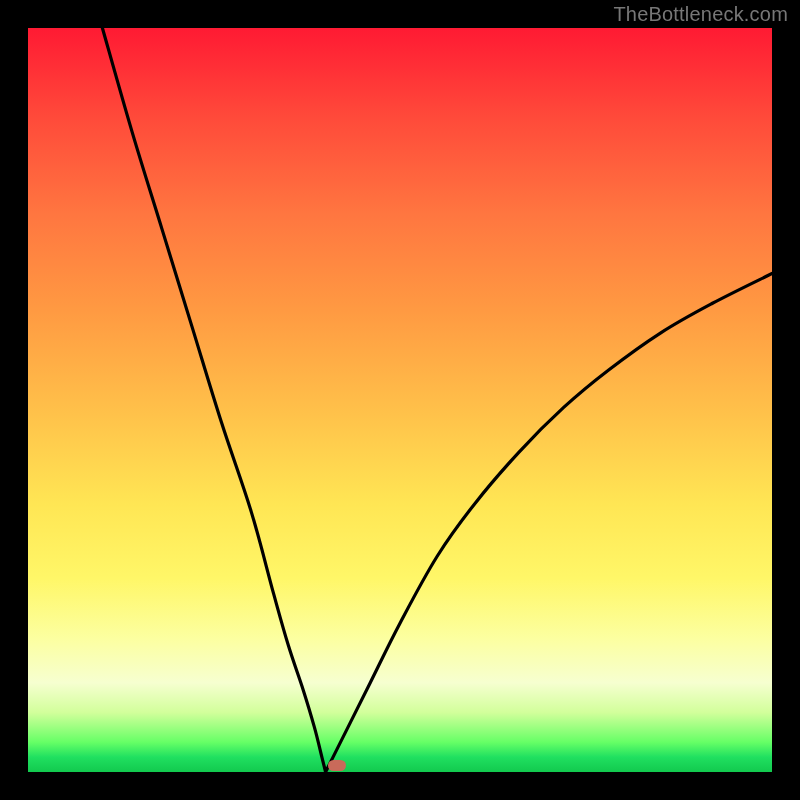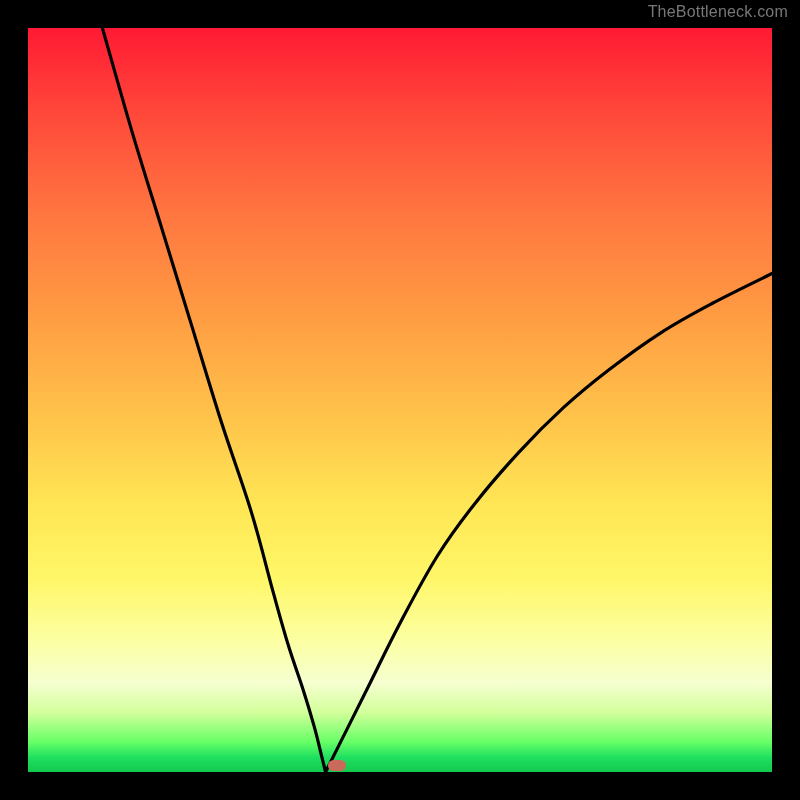--- a/index.html
+++ b/index.html
@@ -41,21 +41,21 @@
       #66ff66 96%,
       #20e060 98%,
       #12c94e 100%
     );
   }
   .watermark {
     position: absolute;
     top: 3px;
     right: 12px;
     color: #777;
-    font-size: 16px;
+    font-size: 20px;
     letter-spacing: 0.2px;
     user-select: none;
   }
   svg.curve {
     position: absolute;
     left: 0;
     top: 0;
     width: 744px;
     height: 744px;
     overflow: visible;

